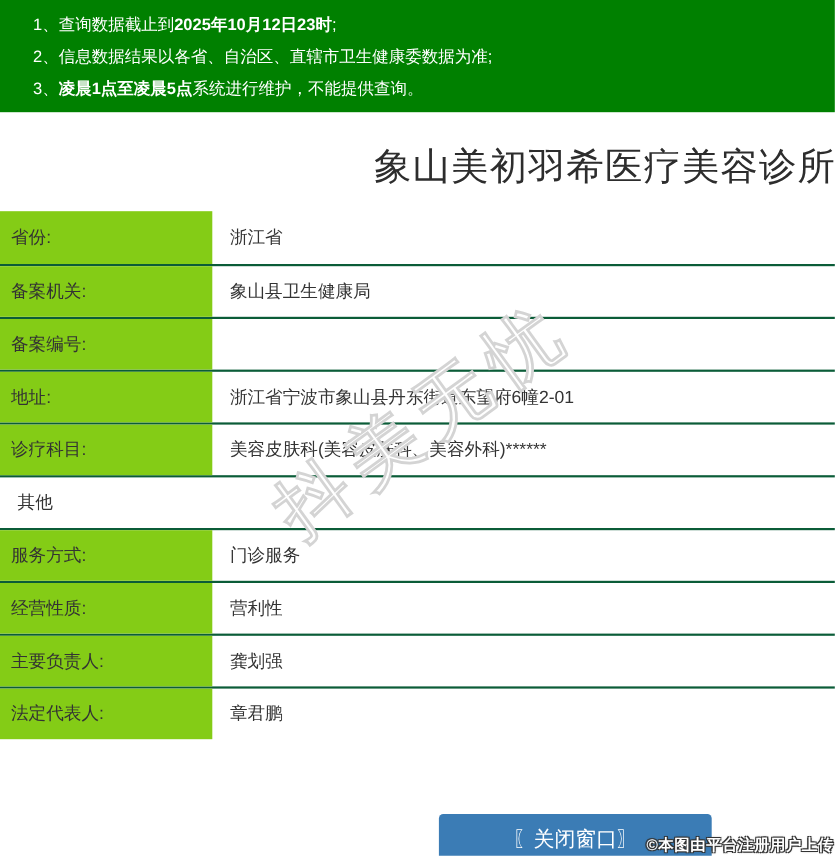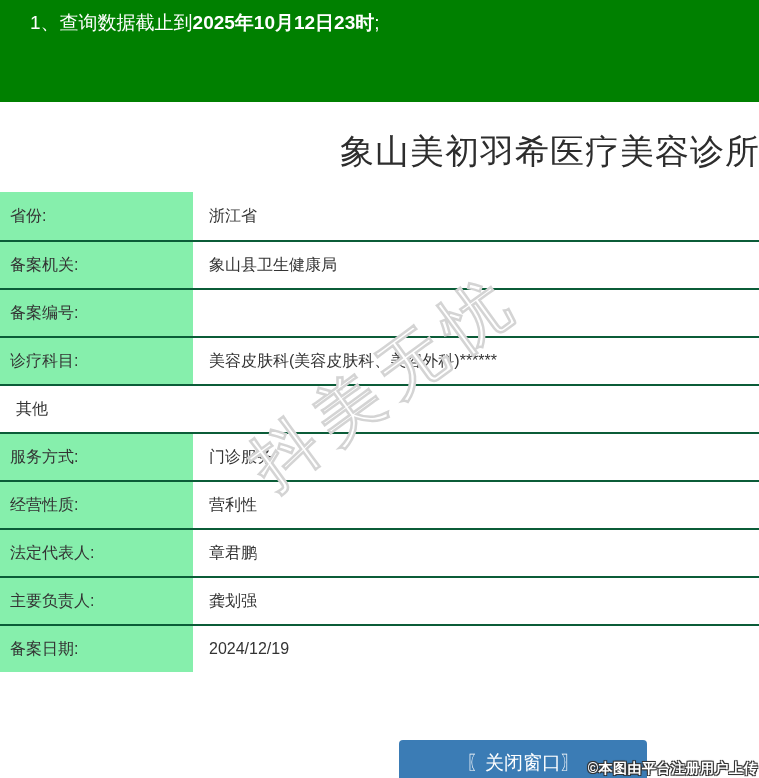--- a/index.html
+++ b/index.html
@@ -10,21 +10,21 @@
     color: #333;
   }
 
   
   .notice-bar {
     background: #008000;
     height: 102px;
     box-sizing: border-box;
     padding: 8px 8px 0 30px;
     color: #ffffff;
-    font-size: 19px;
+    font-size: 15px;
     line-height: 29px;
   }
   .notice-line { white-space: nowrap; }
   .notice-line .seg-bold { font-weight: 700; }
 
   
   .title-section { height: 90px; display: flex; align-items: center; padding-left: 38px; }
   .page-title {
     margin: 10px 0 0 302px;
     font-size: 34px;
@@ -33,21 +33,21 @@
     letter-spacing: 1px;
     white-space: nowrap;
   }
 
   
   .info-table { width: 759px; }
   .info-row { display: flex; height: 48px; box-sizing: border-box; background: #fff; }
   .info-row + .info-row { border-top: 2px solid #0b5c38; justify-content: space-between; }
   .label-cell {
     width: 193px; box-sizing: border-box;
-    background: #86efac;
+    background: #84cc16;
     display: flex; align-items: center;
     padding-left: 10px;
     font-size: 16px; color: #333;
   }
   .value-cell {
     flex: 1;
     display: flex; align-items: center;
     padding-left: 16px;
     font-size: 16px; color: #333;
     white-space: nowrap;
@@ -86,64 +86,66 @@
                  1px 1px 0 #333, 0 0 2px #222;
     white-space: nowrap;
     z-index: 10;
   }
 </style>
 </head>
 <body>
 
 <div class="notice-bar">
   <div class="notice-line"><span class="seg">1、查询数据截止到</span><span class="seg-bold">2025年10月12日23时</span><span class="seg">;</span></div>
+  <div class="notice-line"><span class="seg">2、信息数据结果以各省、自治区、直辖市卫生健康委数据为准;</span><span class="seg-bold"></span><span class="seg"></span></div>
+  <div class="notice-line"><span class="seg">3、</span><span class="seg-bold">凌晨1点至凌晨5点</span><span class="seg">系统进行维护，不能提供查询。</span></div>
 </div>
 
 <div class="title-section">
   <h1 class="page-title">象山美初羽希医疗美容诊所</h1>
 </div>
 
 <div class="info-table">
   <div class="info-row">
     <div class="label-cell">省份:</div>
     <div class="value-cell">浙江省</div>
   </div>
   <div class="info-row">
     <div class="label-cell">备案机关:</div>
     <div class="value-cell">象山县卫生健康局</div>
   </div>
   <div class="info-row">
     <div class="label-cell">备案编号:</div>
   </div>
   <div class="info-row">
+    <div class="label-cell">地址:</div>
+    <div class="value-cell">浙江省宁波市象山县丹东街道东望府6幢2-01</div>
+  </div>
+  <div class="info-row">
     <div class="label-cell">诊疗科目:</div>
     <div class="value-cell">美容皮肤科(美容皮肤科、美容外科)******</div>
   </div>
   <div class="info-row">
     <div class="value-cell">其他</div>
   </div>
   <div class="info-row">
     <div class="label-cell">服务方式:</div>
     <div class="value-cell">门诊服务</div>
   </div>
   <div class="info-row">
     <div class="label-cell">经营性质:</div>
     <div class="value-cell">营利性</div>
   </div>
   <div class="info-row">
-    <div class="label-cell">法定代表人:</div>
-    <div class="value-cell">章君鹏</div>
-  </div>
-  <div class="info-row">
     <div class="label-cell">主要负责人:</div>
     <div class="value-cell">龚划强</div>
   </div>
   <div class="info-row">
-    <div class="label-cell">备案日期:</div>
-    <div class="value-cell">2024/12/19</div>
+    <div class="label-cell">法定代表人:</div>
+    <div class="value-cell">章君鹏</div>
   </div>
 </div>
 
 <div class="diagonal-watermark">抖美无忧</div>
 
 <button class="close-button">〖关闭窗口〗</button>
 
 <div class="corner-watermark">©本图由平台注册用户上传</div>
 
 </body></html>

